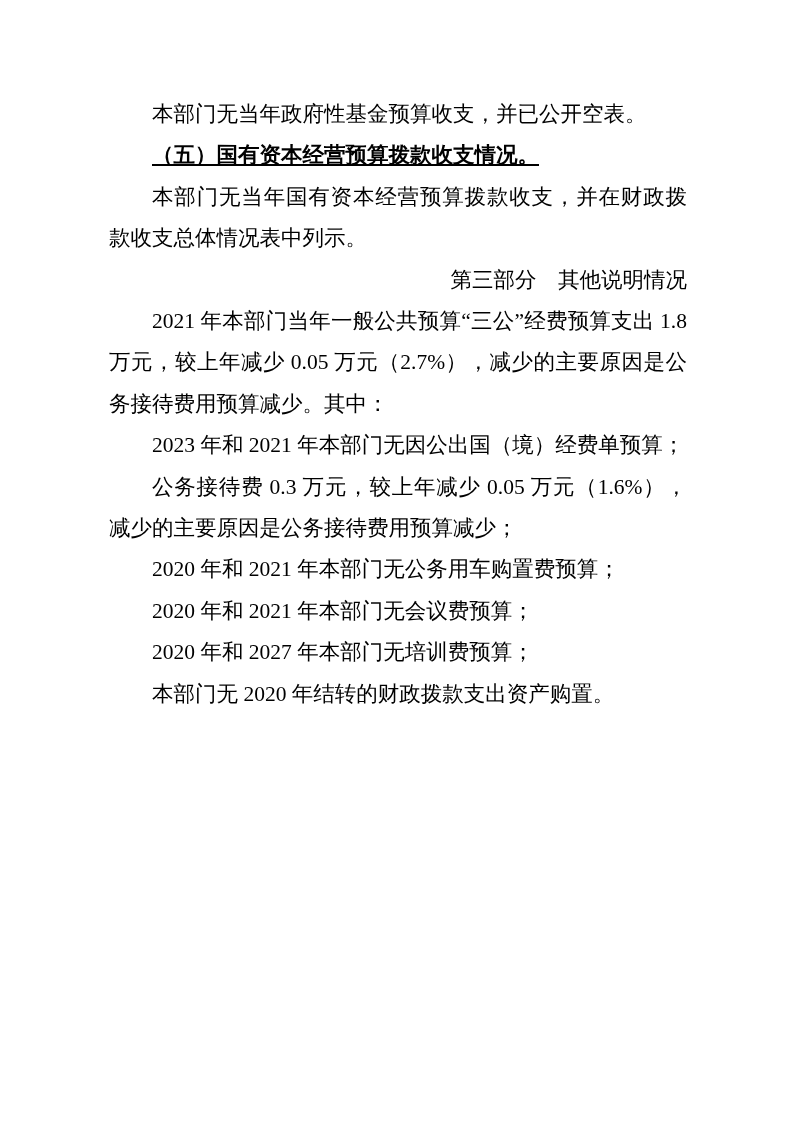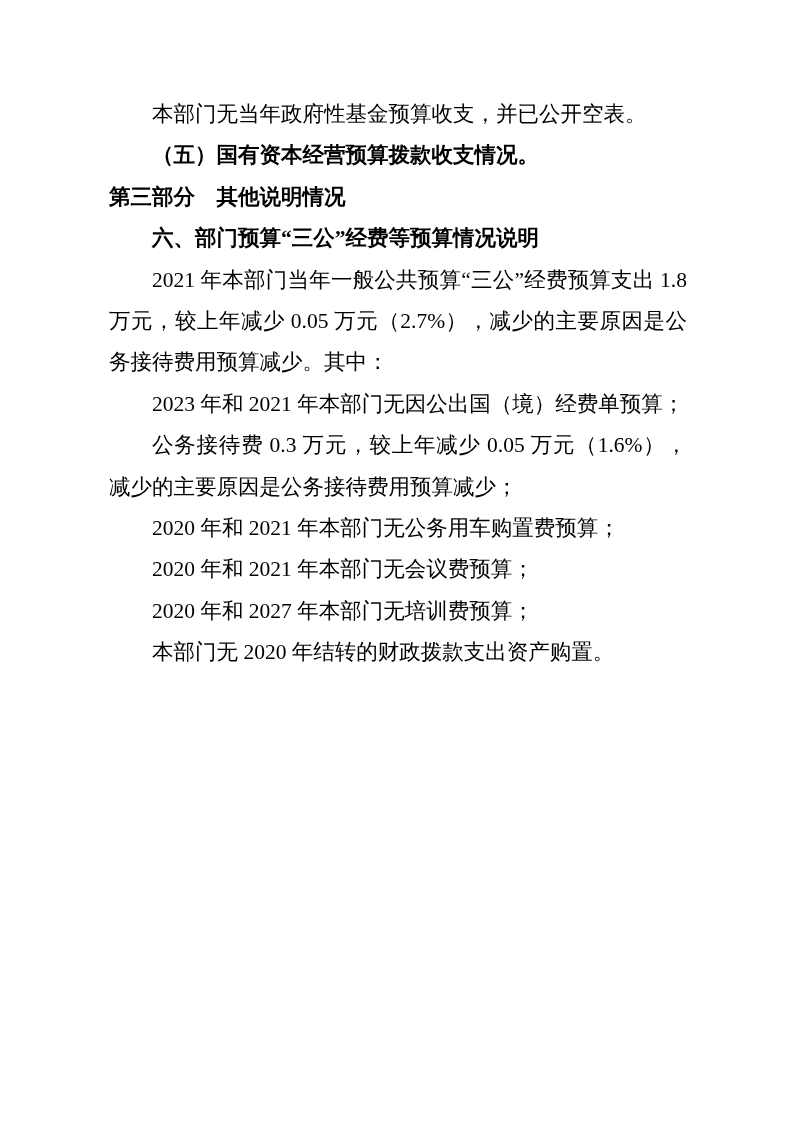--- a/index.html
+++ b/index.html
@@ -32,36 +32,37 @@
     line-height: 41.4px;
     text-align: justify;
   }
   .content p {
     margin: 0;
     padding: 0;
     text-indent: 2em;
   }
   .content p.heading {
     font-weight: bold;
+    text-decoration: underline;
   }
   .content p.part-title {
-    font-weight: bold;
-    text-align: left;
+    font-weight: normal;
+    text-align: right;
     text-indent: 0;
   }
 </style>
 </head>
 <body>
 
 <div class="page">
   <div class="content">
     <p class="body">本部门无当年政府性基金预算收支，并已公开空表。</p>
     <p class="heading">（五）国有资本经营预算拨款收支情况。</p>
+    <p class="body">本部门无当年国有资本经营预算拨款收支，并在财政拨款收支总体情况表中列示。</p>
     <p class="part-title">第三部分　其他说明情况</p>
-    <p class="heading">六、部门预算“三公”经费等预算情况说明</p>
     <p class="body">2021 年本部门当年一般公共预算“三公”经费预算支出 1.8 万元，较上年减少 0.05 万元（2.7%），减少的主要原因是公务接待费用预算减少。其中：</p>
     <p class="body">2023 年和 2021 年本部门无因公出国（境）经费单预算；</p>
     <p class="body">公务接待费 0.3 万元，较上年减少 0.05 万元（1.6%），减少的主要原因是公务接待费用预算减少；</p>
     <p class="body">2020 年和 2021 年本部门无公务用车购置费预算；</p>
     <p class="body">2020 年和 2021 年本部门无会议费预算；</p>
     <p class="body">2020 年和 2027 年本部门无培训费预算；</p>
     <p class="body">本部门无 2020 年结转的财政拨款支出资产购置。</p>
   </div>
 </div>
 

